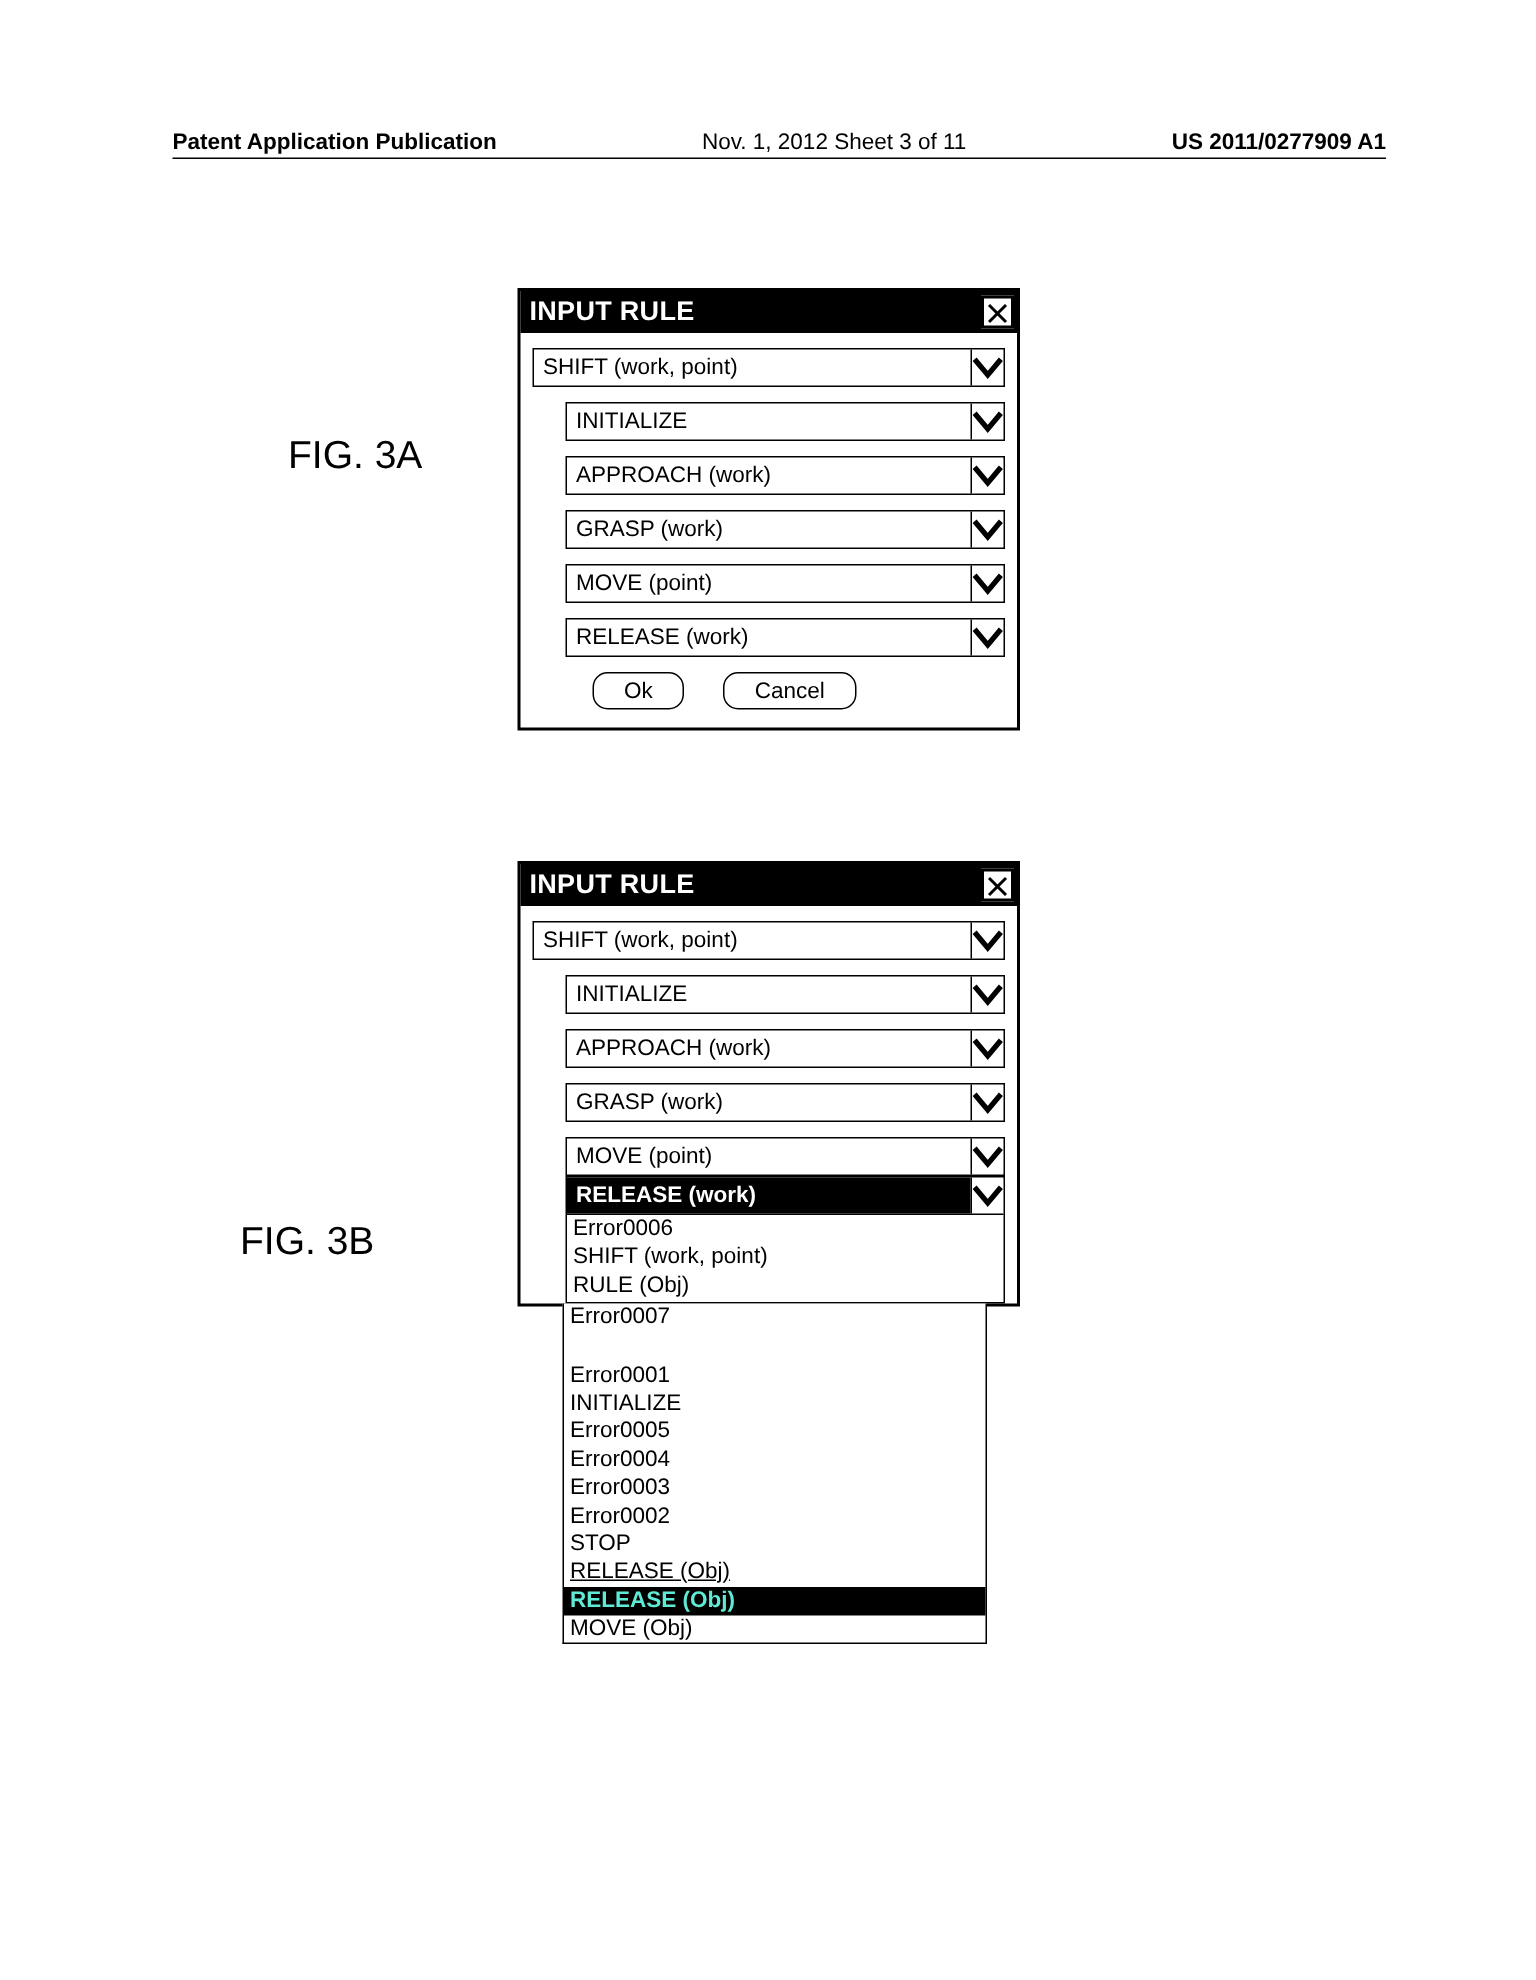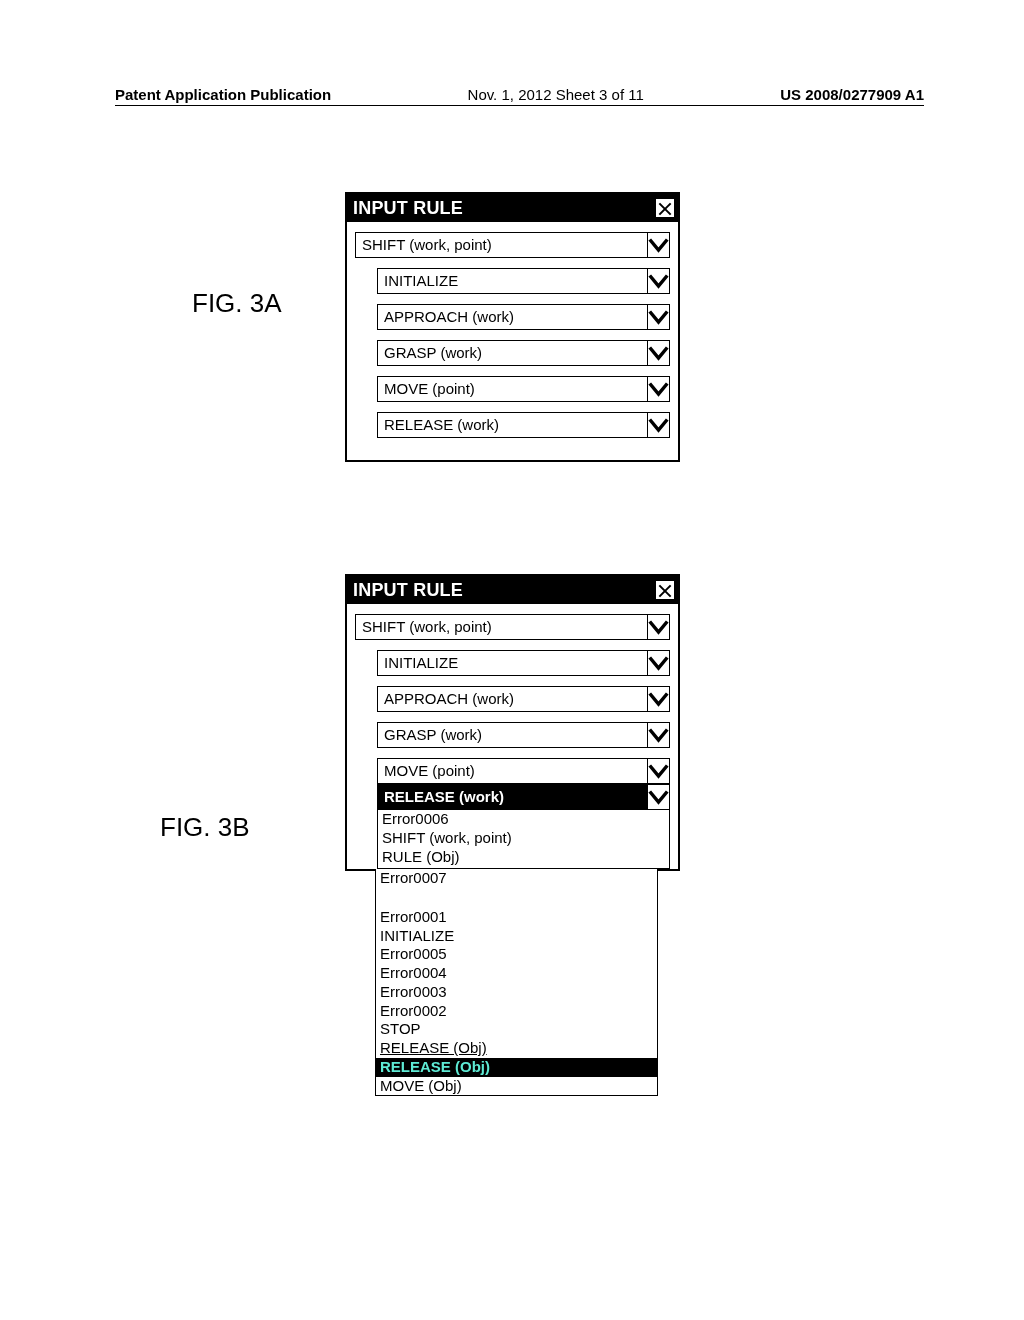--- a/index.html
+++ b/index.html
@@ -42,21 +42,21 @@
     border: 2px solid #000;
     background: #fff;
   }
   .dialog-a { top: 192px; left: 345px; width: 335px; }
   .dialog-b { top: 574px; left: 345px; width: 335px; }
 
   .titlebar {
     background: #000;
     color: #fff;
     display: flex;
-    align-items: center;
+    align-items: flex-start;
     justify-content: space-between;
     padding: 3px 2px 3px 6px;
   }
   .titlebar-text {
     font-family: Arial, sans-serif;
     font-weight: bold;
     font-size: 18px;
     font-stretch: condensed;
     letter-spacing: 0.2px;
   }
@@ -144,21 +144,21 @@
   .list-item { white-space: nowrap; }
   .list-item.underlined { text-decoration: underline; }
   .list-item.selected { background: #000; color: #fff; font-weight: bold; }
 </style>
 </head>
 <body>
 
 <div class="page-header">
   <span class="left">Patent Application Publication</span>
   <span class="center">Nov. 1, 2012  Sheet 3 of 11</span>
-  <span class="right">US 2008/0277909 A1</span>
+  <span class="right">US 2011/0277909 A1</span>
 </div>
 
 <div class="fig-label fig-a-label">FIG. 3A</div>
 
 <div class="dialog dialog-a">
   <div class="titlebar">
     <span class="titlebar-text">INPUT RULE</span>
     <span class="close-box"></span>
   </div>
   <div class="body-area">
@@ -202,20 +202,24 @@
           </svg>
       </div>
     </div>
     <div class="combo indent">
       <div class="combo-text">RELEASE (work)</div>
       <div class="combo-arrow">
         <svg viewBox="0 0 12 10">
             <polyline points="1,2 6,8 11,2" fill="none" stroke="#000" stroke-width="2"></polyline>
           </svg>
       </div>
+    </div>
+    <div class="button-row">
+      <div class="btn">Ok</div>
+      <div class="btn">Cancel</div>
     </div>
   </div>
 </div>
 
 <div class="fig-label fig-b-label">FIG. 3B</div>
 
 <div class="dialog dialog-b">
   <div class="titlebar">
     <span class="titlebar-text">INPUT RULE</span>
     <span class="close-box"></span>

